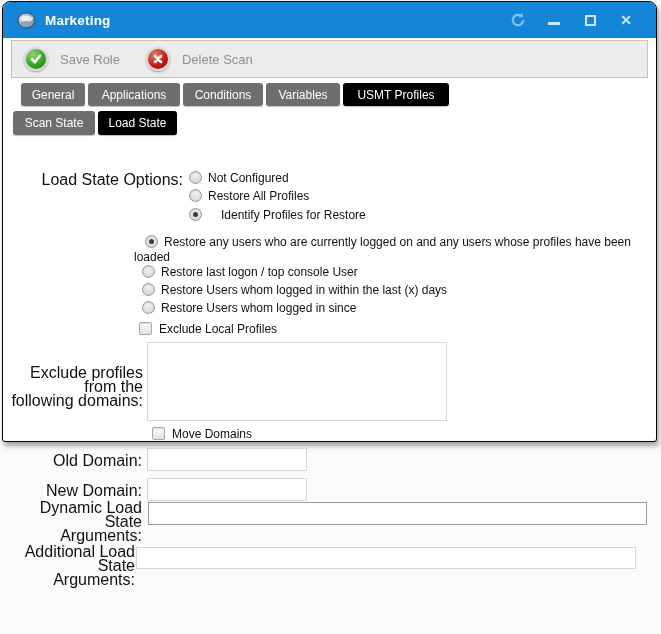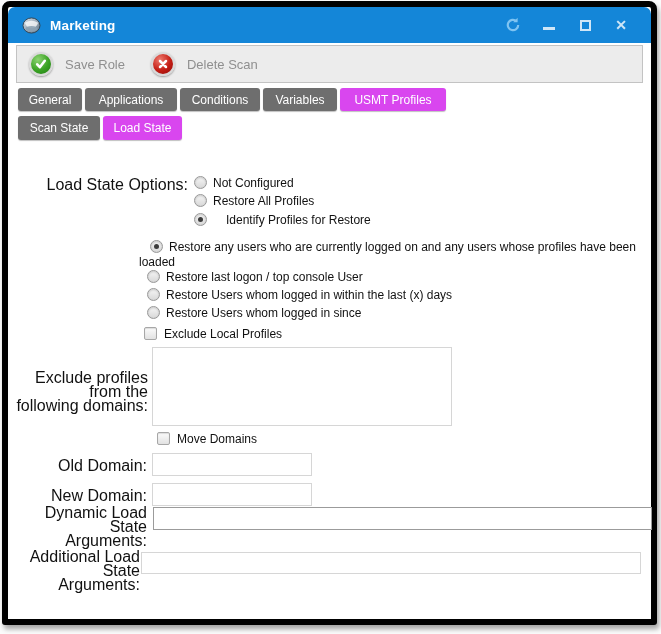--- a/index.html
+++ b/index.html
@@ -1,19 +1,19 @@
 <!DOCTYPE html>
 <html><head>
 <meta charset="utf-8">
 <style>
   * { margin:0; padding:0; box-sizing:border-box; }
   html,body { width:661px; height:634px; background:#fbfbfb; font-family:"Liberation Sans", sans-serif; }
   .window {
-    position:absolute; left:2px; top:1px; width:655px; height:624px;
-    background:#fff; border:6px solid #000000;
+    position:absolute; left:2px; top:1px; width:655px; height:441px;
+    background:#fff; border:1px solid #000000;
     border-radius:8px 8px 3px 3px;
     box-shadow: 2px 4px 5px rgba(0,0,0,.35);
   }
   
   .titlebar {
     position:absolute; left:0; top:0; right:0; height:36px;
     background:#1486d8; border-radius:7px 7px 0 0;
     display:flex; align-items:center; padding:0 14px;
   }
   .titlebar .app-icon { width:19px; height:17px; margin-right:9px; }
@@ -37,22 +37,22 @@
   }
   .orb-green { background:radial-gradient(circle at 35% 28%, #8ed573, #3aa224 55%, #1d7d10); }
   .orb-red   { background:radial-gradient(circle at 35% 28%, #ee7a6e, #c41d14 55%, #8e0b08); }
   .tool-btn .lbl { color:#8f8f8f; font-size:13px; }
   
   .tab {
     position:absolute; height:23px; border-radius:3px;
     color:#fff; font-size:12px; display:flex; align-items:center; justify-content:center;
     cursor:pointer; background:#6e6e6e; box-shadow:0 1px 1px rgba(0,0,0,.25);
   }
-  .tab.active { background:#d946ef; }
-  .row1 { top:81px; }
+  .tab.active { background:#000000; }
+  .row1 { top:81px;margin-left:8px; }
   .row2 { top:109px; height:24px; }
   
   .flabel { position:absolute; font-size:16px; color:#111; text-align:right; line-height:14px; }
   .radio-row, .check-row { position:absolute; display:flex; align-items:flex-start; height:16px; }
   .radio {
     width:13px; height:13px; border-radius:50%; flex:0 0 13px;
     border:1px solid #989898; background:linear-gradient(#f6f6f6,#d8d8d8);
     box-shadow: inset 0 1px 2px rgba(0,0,0,.18); position:relative; margin-right:6px;
   }
   .radio.checked::after { content:""; position:absolute; inset:3px; border-radius:50%; background:#3c3c3c; }

